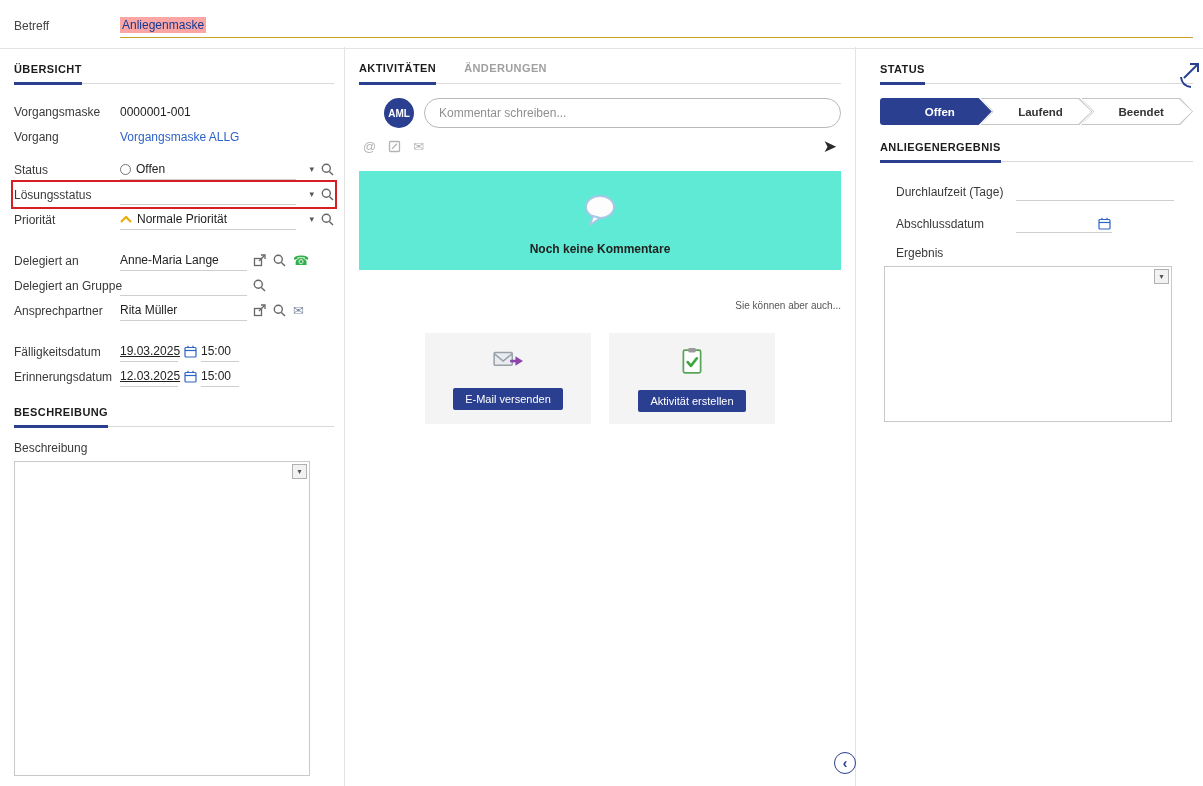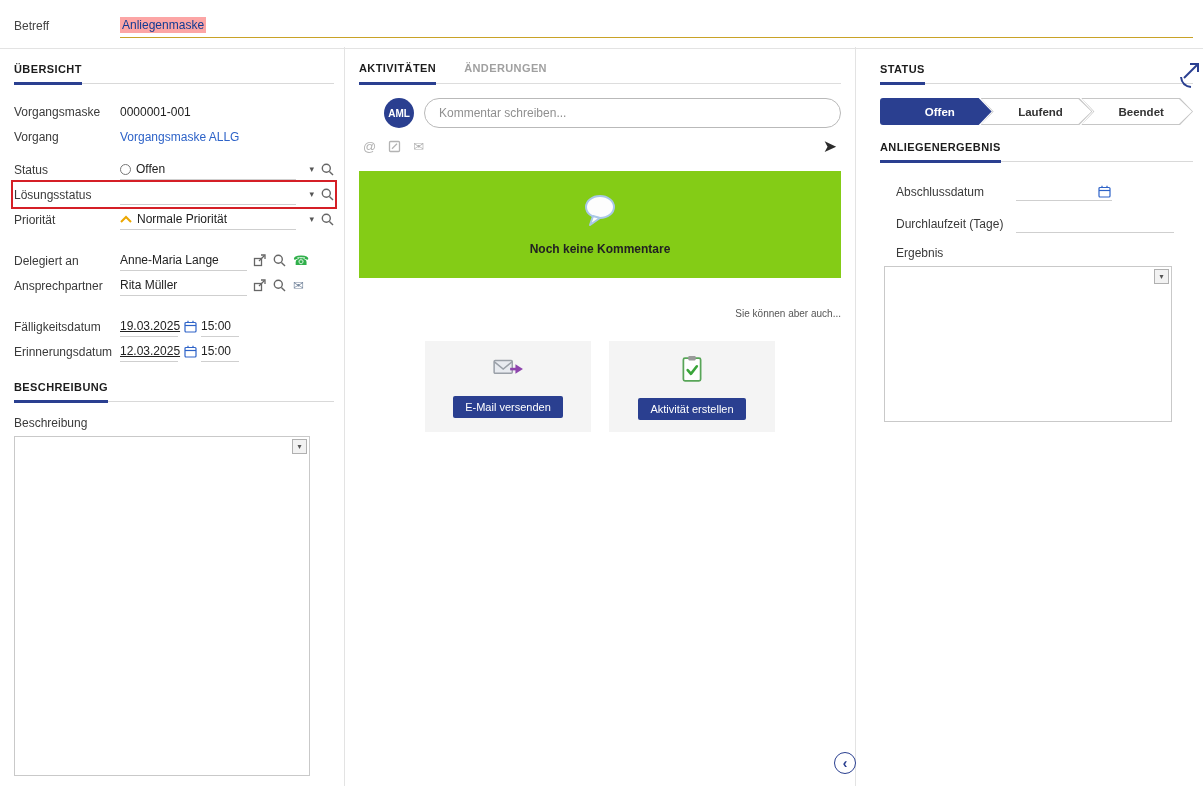--- a/index.html
+++ b/index.html
@@ -60,21 +60,21 @@
   
   .tabsbar{margin-top:16px;border-bottom:1px solid #ddd;display:flex;gap:28px;line-height:1;}
   .tab{font-size:11px;font-weight:bold;letter-spacing:.4px;color:#a0a0a0;padding-bottom:8px;cursor:pointer;}
   .tab.active{color:#1c1c1c;border-bottom:3px solid var(--navy);margin-bottom:-2px;}
   .comment{display:flex;align-items:center;gap:10px;margin-top:14px;margin-left:25px;}
   .avatar{width:30px;height:30px;border-radius:50%;background:var(--navy);color:#fff;font-size:10px;font-weight:bold;display:flex;align-items:center;justify-content:center;flex:none;}
   .cinput{flex:1;height:30px;border:1px solid #b9b9b9;border-radius:16px;padding:0 14px;font-size:12px;color:#333;outline:none;font-family:"Liberation Sans",sans-serif;background:#fff;}
   .cinput::placeholder{color:#8f8f8f;}
   .cicons{display:flex;align-items:center;gap:12px;margin-top:10px;color:#b3b3b3;font-size:13px;padding:0 4px;}
   .send{margin-left:auto;color:#2b2b2b;font-size:17px;cursor:pointer;line-height:1;}
-  .empty{margin-top:16px;background:#84cc16;text-align:center;padding:22px 30px 22px;}
+  .empty{margin-top:16px;background:#5eead4;text-align:center;padding:22px 30px 14px;}
   .es-title{font-weight:bold;font-size:12px;color:#222;margin-top:12px;}
   .es-body{font-size:11px;color:#555;margin-top:5px;line-height:1.55;max-width:430px;margin-left:auto;margin-right:auto;}
   .mention{color:var(--navy);font-weight:bold;}
   .also{text-align:right;color:#555;font-size:10px;margin-top:30px;}
   .cards{display:flex;justify-content:center;gap:18px;margin-top:22px;}
   .card{width:166px;background:#f4f4f4;text-align:center;padding:14px 0 12px;}
   .cbtn{display:inline-block;margin-top:12px;background:var(--navy);color:#fff;font-size:11px;padding:5px 12px;border-radius:2px;border:none;font-family:"Liberation Sans",sans-serif;cursor:pointer;}
   .collapse{position:absolute;right:-1px;bottom:12px;width:22px;height:22px;border-radius:50%;background:#fff;border:1px solid var(--navy);color:var(--navy);display:flex;align-items:center;justify-content:center;font-size:14px;font-weight:bold;cursor:pointer;}
 
   
@@ -189,20 +189,32 @@
               <polyline points="8,1 12,1 12,5" fill="none" stroke="#666" stroke-width="1.3"></polyline>
             </svg>
           <svg width="13" height="13" viewBox="0 0 13 13">
               <circle cx="5.3" cy="5.3" r="4" fill="none" stroke="#666" stroke-width="1.4"></circle>
               <line x1="8.4" y1="8.4" x2="12" y2="12" stroke="#666" stroke-width="1.4"></line>
             </svg>
           <span class="phone">☎</span>
         </span>
       </div>
 
+      <div class="frow">
+        <span class="flabel">Delegiert an Gruppe</span>
+        <span class="fval uline w127">
+          <span></span>
+        </span>
+        <span class="ric">
+          <svg width="13" height="13" viewBox="0 0 13 13">
+              <circle cx="5.3" cy="5.3" r="4" fill="none" stroke="#666" stroke-width="1.4"></circle>
+              <line x1="8.4" y1="8.4" x2="12" y2="12" stroke="#666" stroke-width="1.4"></line>
+            </svg>
+        </span>
+      </div>
 
       <div class="frow">
         <span class="flabel">Ansprechpartner</span>
         <span class="fval uline w127">
           <span>Rita Müller</span>
         </span>
         <span class="ric">
           <svg width="13" height="13" viewBox="0 0 13 13">
               <rect x="1.5" y="4.5" width="7" height="7" fill="none" stroke="#666" stroke-width="1.3"></rect>
               <line x1="6" y1="7" x2="11.5" y2="1.5" stroke="#666" stroke-width="1.3"></line>
@@ -341,37 +353,37 @@
         <div class="txt">Beendet</div>
       </div>
     </div>
 
     <div class="sect-head">
       <span>ANLIEGENERGEBNIS</span>
     </div>
 
     <div class="rrows">
       <div class="rrow">
+        <span class="rlabel">Durchlaufzeit (Tage)</span>
+        <span class="rval rv2">
+          <span></span>
+        </span>
+      </div>
+      <div class="rrow">
         <span class="rlabel">Abschlussdatum</span>
         <span class="rval rv1">
           <span></span>
           <svg width="13" height="13" viewBox="0 0 13 13">
               <rect x="1" y="2.5" width="11" height="9.5" rx="1" fill="none" stroke="#2e63c8" stroke-width="1.2"></rect>
               <line x1="1" y1="5.5" x2="12" y2="5.5" stroke="#2e63c8" stroke-width="1.2"></line>
               <line x1="4" y1="0.8" x2="4" y2="3" stroke="#2e63c8" stroke-width="1.2"></line>
               <line x1="9" y1="0.8" x2="9" y2="3" stroke="#2e63c8" stroke-width="1.2"></line>
             </svg>
         </span>
       </div>
-      <div class="rrow">
-        <span class="rlabel">Durchlaufzeit (Tage)</span>
-        <span class="rval rv2">
-          <span></span>
-        </span>
-      </div>
     </div>
 
     <div class="erg-label">Ergebnis</div>
     <div class="erg-box">
       <span></span>
       <span class="ddbtn">▾</span>
     </div>
   </div>
 
 </div>

